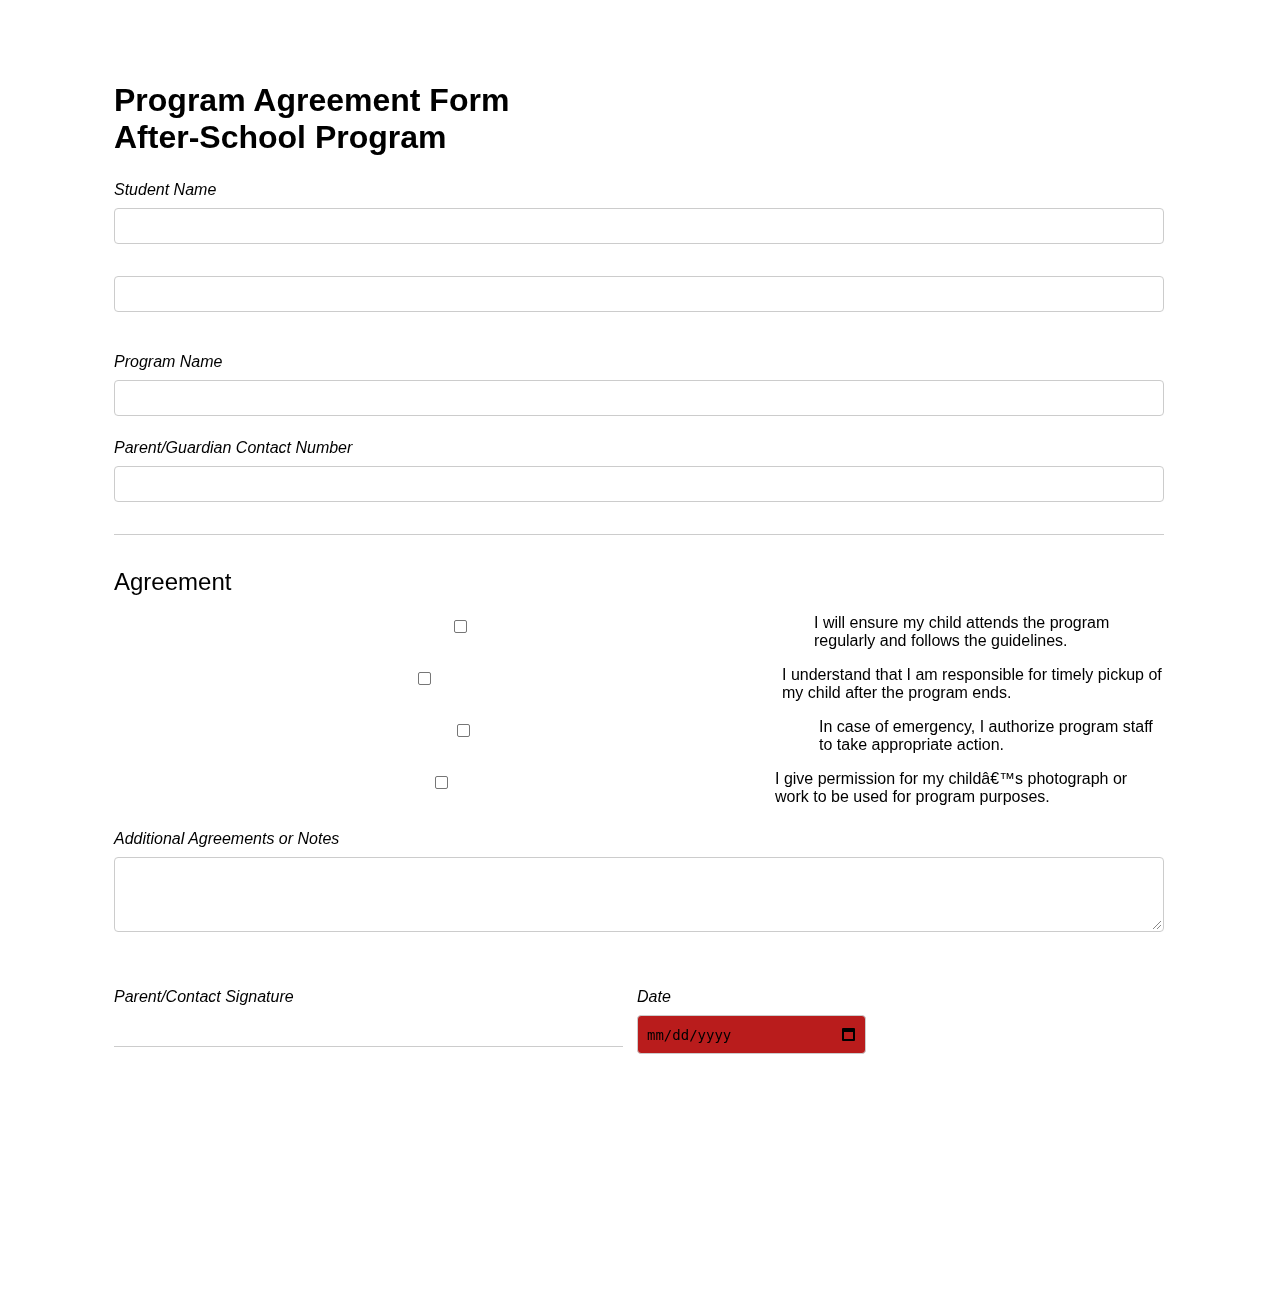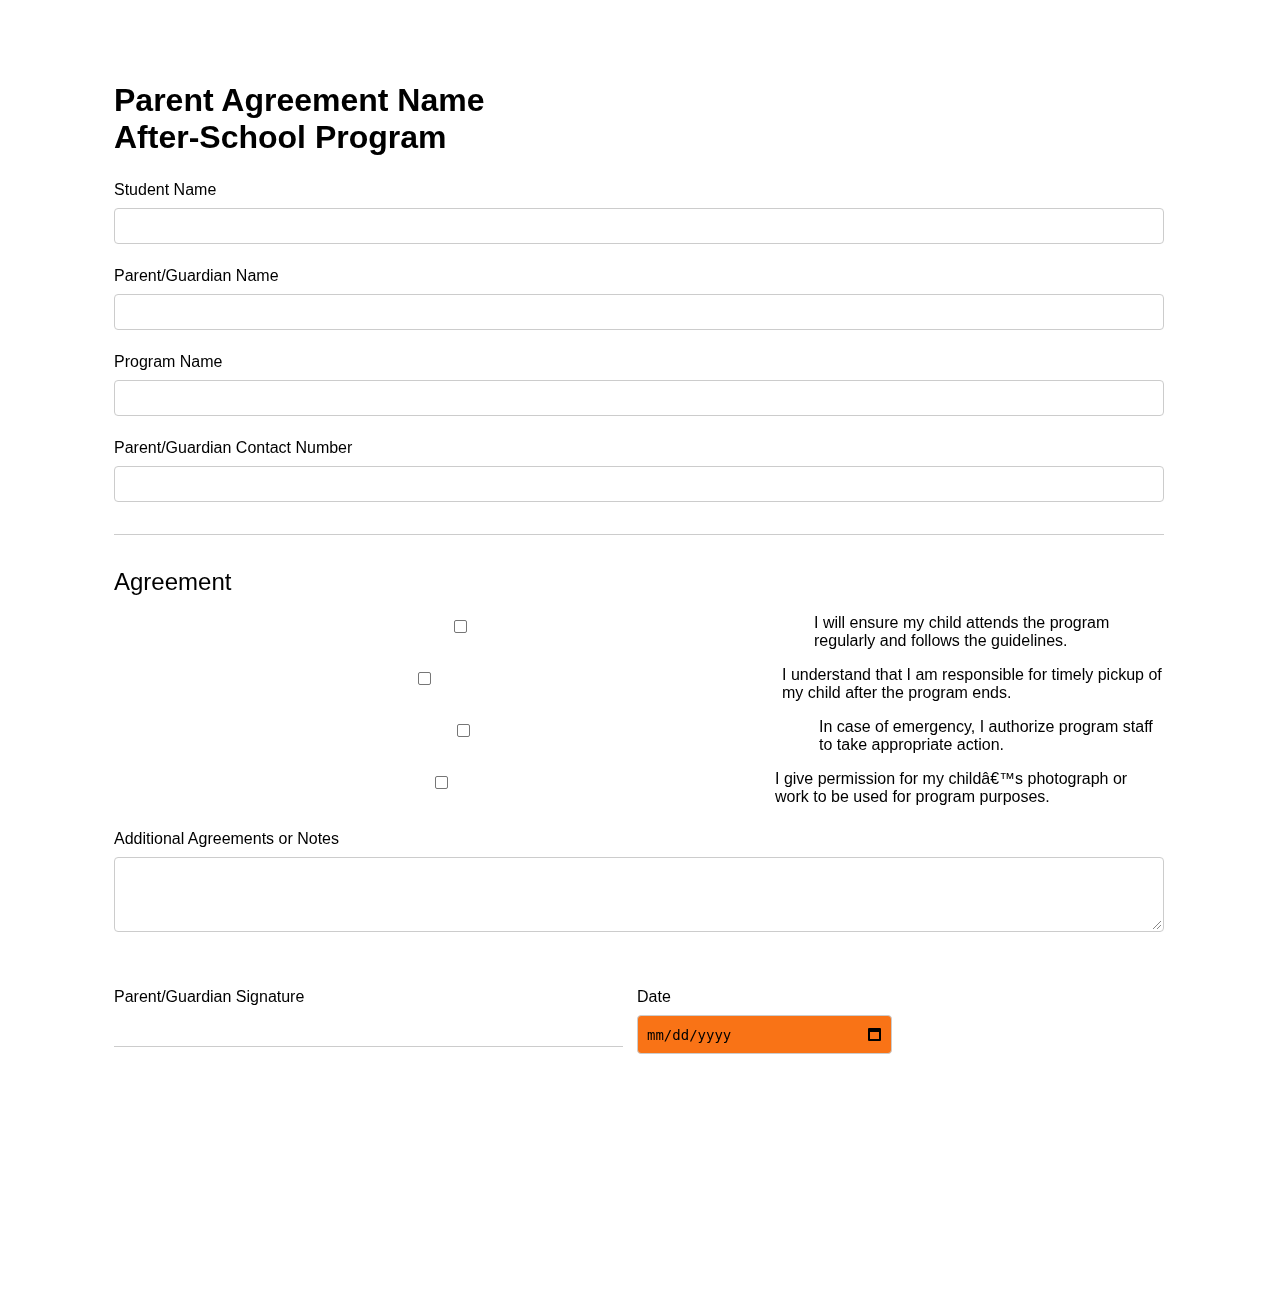--- a/index.html
+++ b/index.html
@@ -24,20 +24,21 @@
       font-weight: bold;
       line-height: 37px;
     }
     .field {
       margin-top: 0;
     }
     .field-label {
       display: block;
       font-size: 16px;
       line-height: 18px;
+      font-style: italic;
     }
     .text-input {
       display: block;
       width: 1050px;
       height: 36px;
       margin-top: 9px;
       border: 1px solid #cccccc;
       border-radius: 4px;
       background: #fff;
       font-family: "Liberation Sans", sans-serif;
@@ -136,29 +137,29 @@
       width: 509px;
       height: 0;
     }
     .date-block {
       position: absolute;
       top: 906px;
       left: 523px;
     }
     .date-input {
       margin-top: 9px;
-      width: 255px;
+      width: 229px;
       height: 39px;
       border: 1px solid #cccccc;
       border-radius: 4px;
       display: flex;
       align-items: center;
       justify-content: space-between;
       padding: 0 10px 0 9px;
-      background: #f97316;
+      background: #b91c1c;
     }
     .date-text {
       font-family: "DejaVu Sans Mono", "Liberation Mono", monospace;
       font-size: 14px;
       letter-spacing: 0px;
       color: #000;
     }
     .cal-icon {
       width: 13px;
       height: 13px;
@@ -166,31 +167,30 @@
       border-top-width: 4px;
       border-radius: 1px;
       position: relative;
     }
   </style>
 </head>
 <body>
 
 <div class="container">
   <h1 class="page-title">
-    <span>Parent Agreement Name</span><br>
+    <span>Program Agreement Form</span><br>
     <span>After-School Program</span>
   </h1>
 
   <div class="field f1">
     <label class="field-label">Student Name</label>
     <input class="text-input" type="text" value="" style="">
   </div>
 
   <div class="field f2">
-    <label class="field-label">Parent/Guardian Name</label>
     <input class="text-input" type="text" value="" style="">
   </div>
 
   <div class="field f3">
     <label class="field-label">Program Name</label>
     <input class="text-input" type="text" value="" style="">
   </div>
 
   <div class="field f4">
     <label class="field-label">Parent/Guardian Contact Number</label>
@@ -234,21 +234,21 @@
   </div>
 
   <div class="field f5">
     <label class="field-label">Additional Agreements or Notes</label>
     <div class="textarea">
       <span class="resize-grip"></span>
     </div>
   </div>
 
   <div class="sig-block">
-    <label class="field-label">Parent/Guardian Signature</label>
+    <label class="field-label">Parent/Contact Signature</label>
     <div class="sig-line"></div>
   </div>
 
   <div class="date-block">
     <label class="field-label">Date</label>
     <div class="date-input">
       <span class="date-text">mm/dd/yyyy</span>
       <span class="cal-icon"></span>
     </div>
   </div>

